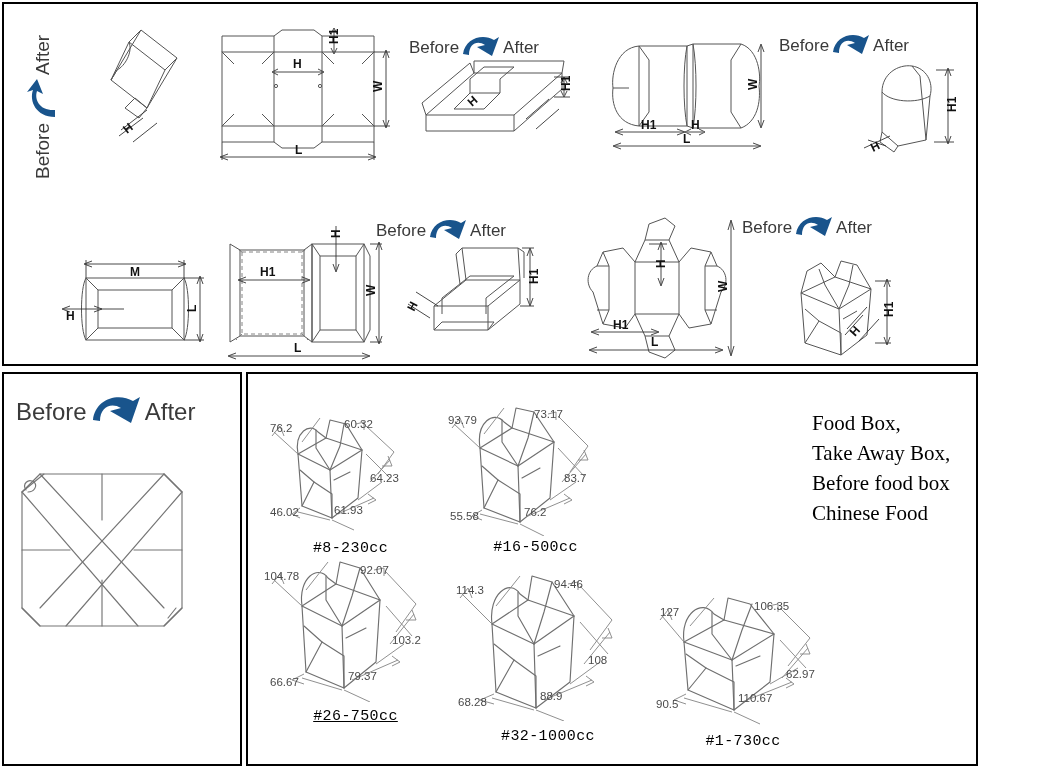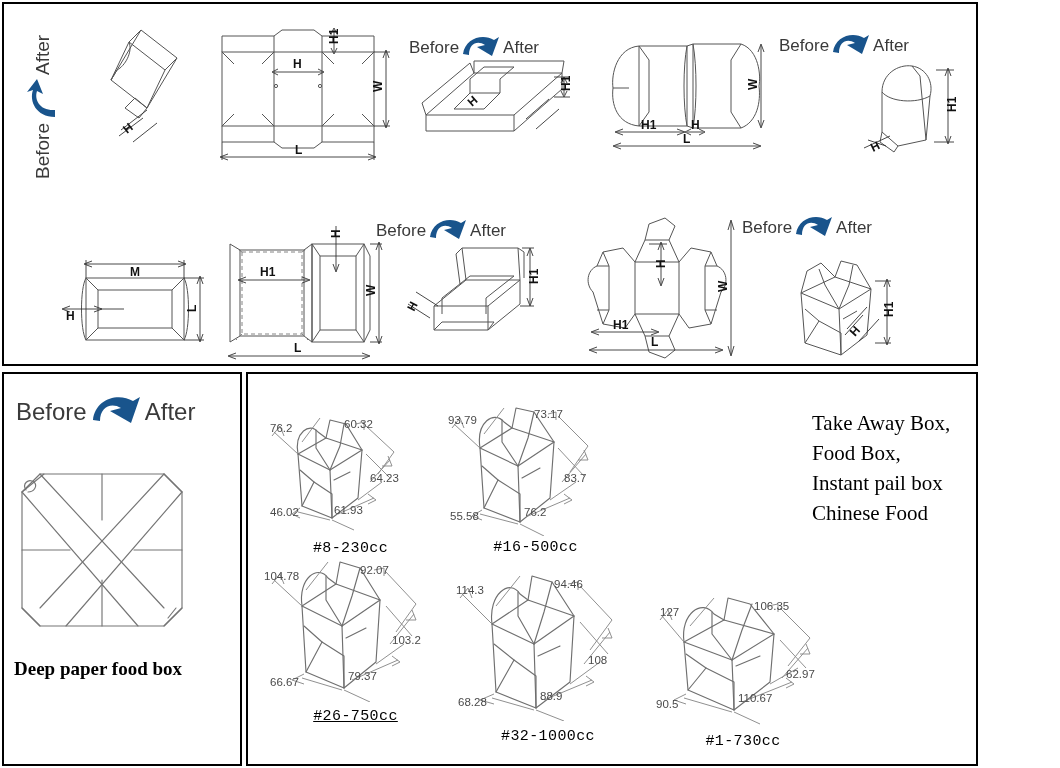--- a/index.html
+++ b/index.html
@@ -436,21 +436,20 @@
       <path d="M22 6 L146 140 M146 6 L22 140"></path>
       <path d="M4 24 L120 158 M164 24 L48 158"></path>
       <path d="M84 6 L84 52 M84 112 L84 158"></path>
       <path d="M4 82 L52 82 M116 82 L164 82"></path>
       <path d="M8 22 C4 16, 10 10, 16 14 C20 18, 16 24, 10 24"></path>
       <path d="M150 150 L158 140"></path>
     </g>
   </svg>
 
   <div class="caption">
-    <div>Deep paper food box</div>
   </div>
 
   <div class="panel-br"></div>
 
   <div class="pail-cell" style="left:258px;top:408px;width:185px;height:155px;">
     <svg width="185" height="128">
       <g class="pl">
         <path d="M40 46 L68 30 L104 42 L72 62 Z"></path>
         <path d="M40 46 L44 98 L74 110 L72 62"></path>
         <path d="M104 42 L100 90 L74 110"></path>
@@ -642,19 +641,19 @@
       <text class="pnum" x="12" y="28">127</text>
       <text class="pnum" x="106" y="22">106.35</text>
       <text class="pnum" x="138" y="90">62.97</text>
       <text class="pnum" x="8" y="120">90.5</text>
       <text class="pnum" x="90" y="114">110.67</text>
     </svg>
     <div class="pail-label" style="top:145px;">#1-730cc</div>
   </div>
 
   <div class="keywords">
+    <div>Food Box,</div>
     <div>Take Away Box,</div>
-    <div>Food Box,</div>
-    <div>Instant pail box</div>
+    <div>Before food box</div>
     <div>Chinese Food</div>
   </div>
 
 </div>
 
 </body></html>

